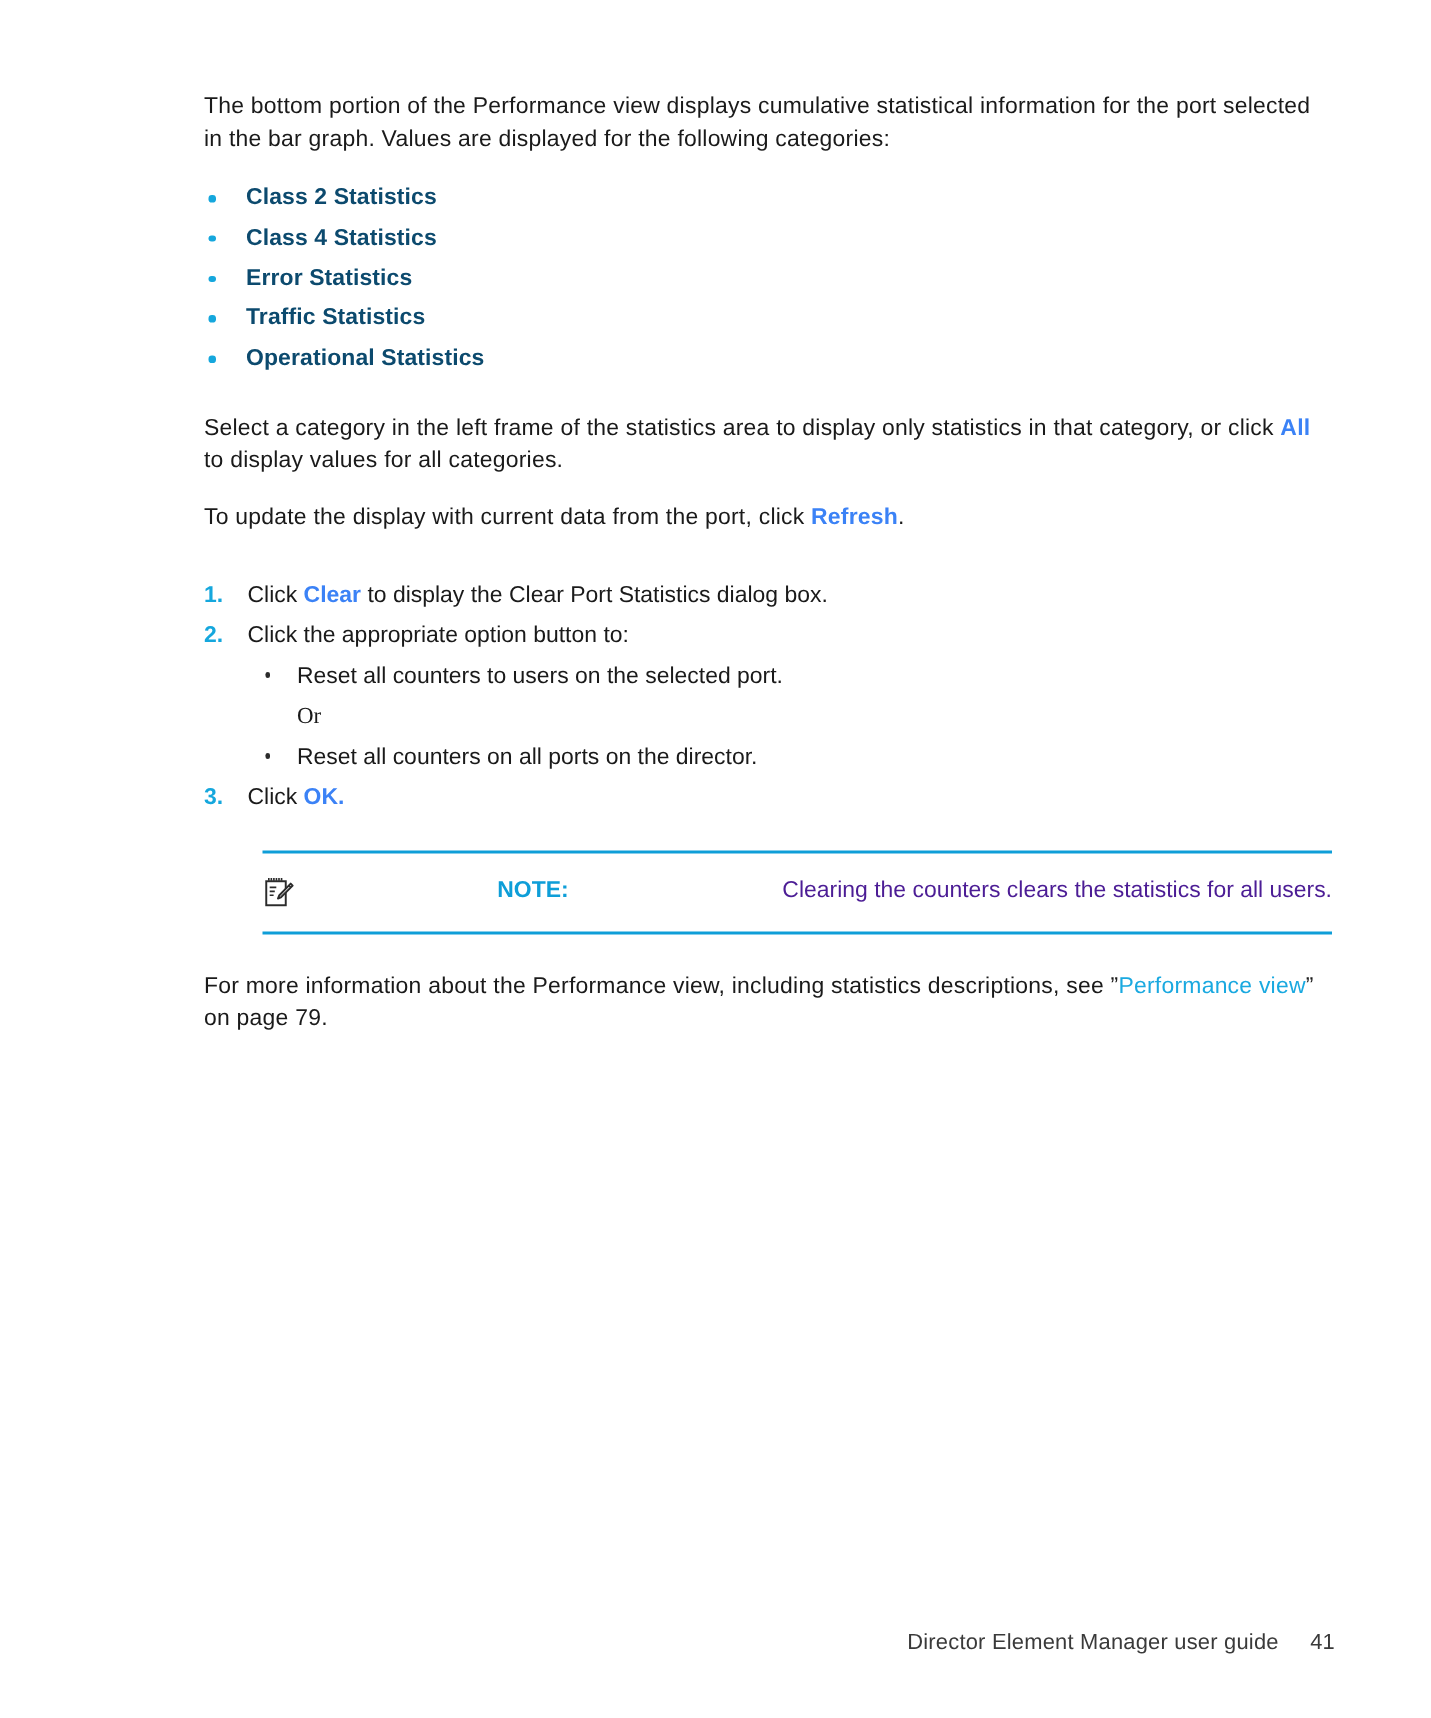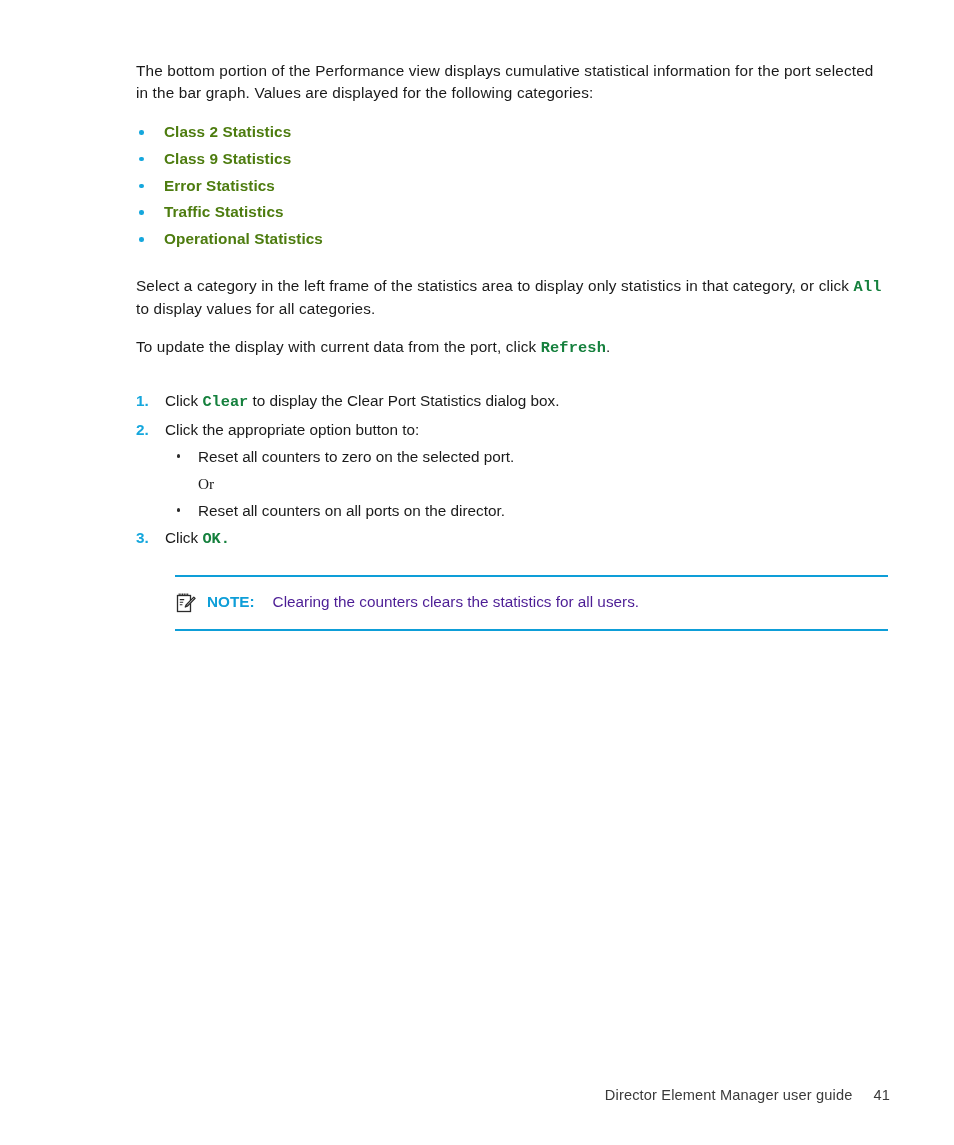--- a/index.html
+++ b/index.html
@@ -48,21 +48,21 @@
     list-style: none;
     margin: 0;
     padding: 0;
   }
   ul.cat-list li {
     position: relative;
     padding-left: 28px;
     font-size: 15.3px;
     font-weight: bold;
     line-height: 26.8px;
-    color: #4d7c0f;
+    color: #0c4a6e;
     letter-spacing: 0.005em;
   }
   ul.cat-list li .bullet-dot {
     position: absolute;
     left: 3px;
     top: 11px;
     width: 4.5px;
     height: 4.5px;
     border-radius: 50%;
     background: #15a7dd;
@@ -126,20 +126,21 @@
   }
   .note-rule {
     height: 1.6px;
     background: #0e9ed8;
     width: 100%;
   }
   .note-row {
     display: flex;
     align-items: flex-start;
     padding: 14px 0 15px 0;
+    justify-content: space-between;
   }
   .note-icon {
     width: 22px;
     height: 22px;
     flex: 0 0 22px;
     margin-right: 10px;
     margin-top: 1px;
   }
   .note-label {
     color: #0e9ed8;
@@ -152,21 +153,21 @@
   .note-text {
     font-size: 15.3px;
     line-height: 21px;
     color: #4c1d95;
   }
 
   .xref-link {
     color: #1aa9e0;
   }
 
-  b, .bold { font-weight: bold; color: #15803d; font-family: Liberation Mono, monospace; }
+  b, .bold { font-weight: bold; color: #3b82f6; }
 
   
   .footer {
     position: absolute;
     left: 136px;
     top: 1083px;
     width: 754px;
     text-align: right;
     font-size: 14.6px;
     color: #3a3a3a;
@@ -186,21 +187,21 @@
 
     <div class="gap-md"></div>
 
     <ul class="cat-list">
       <li>
         <span class="bullet-dot"></span>
         <span>Class 2 Statistics</span>
       </li>
       <li>
         <span class="bullet-dot"></span>
-        <span>Class 9 Statistics</span>
+        <span>Class 4 Statistics</span>
       </li>
       <li>
         <span class="bullet-dot"></span>
         <span>Error Statistics</span>
       </li>
       <li>
         <span class="bullet-dot"></span>
         <span>Traffic Statistics</span>
       </li>
       <li>
@@ -228,21 +229,21 @@
         <span class="num">1.</span>
         <span>Click </span><b>Clear</b><span> to display the Clear Port Statistics dialog box.</span>
       </li>
 
       <li>
         <span class="num">2.</span>
         <span>Click the appropriate option button to:</span>
         <ul class="sub-list">
           <li>
             <span class="sub-dot"></span>
-            <span>Reset all counters to zero on the selected port.</span>
+            <span>Reset all counters to users on the selected port.</span>
           </li>
           <li class="plain">
             
             <span>Or</span>
           </li>
           <li>
             <span class="sub-dot"></span>
             <span>Reset all counters on all ports on the director.</span>
           </li>
         </ul>
@@ -270,20 +271,21 @@
           </svg>
         </span>
         <span class="note-label">NOTE:</span>
         <span class="note-text">Clearing the counters clears the statistics for all users.</span>
       </div>
       <div class="note-rule"></div>
     </div>
 
     <div style="height:24px"></div>
 
+    <p class="body-text"><span>For more information about the Performance view, including statistics descriptions, see ”</span><a href="#" class="xref-link" style="text-decoration:none">Performance view</a><span>” on page 79.</span></p>
 
   </div>
 
   <div class="footer">
     <span class="guide-name">Director Element Manager user guide</span><span class="page-num">41</span>
   </div>
 
 </div>
 
 </body></html>

